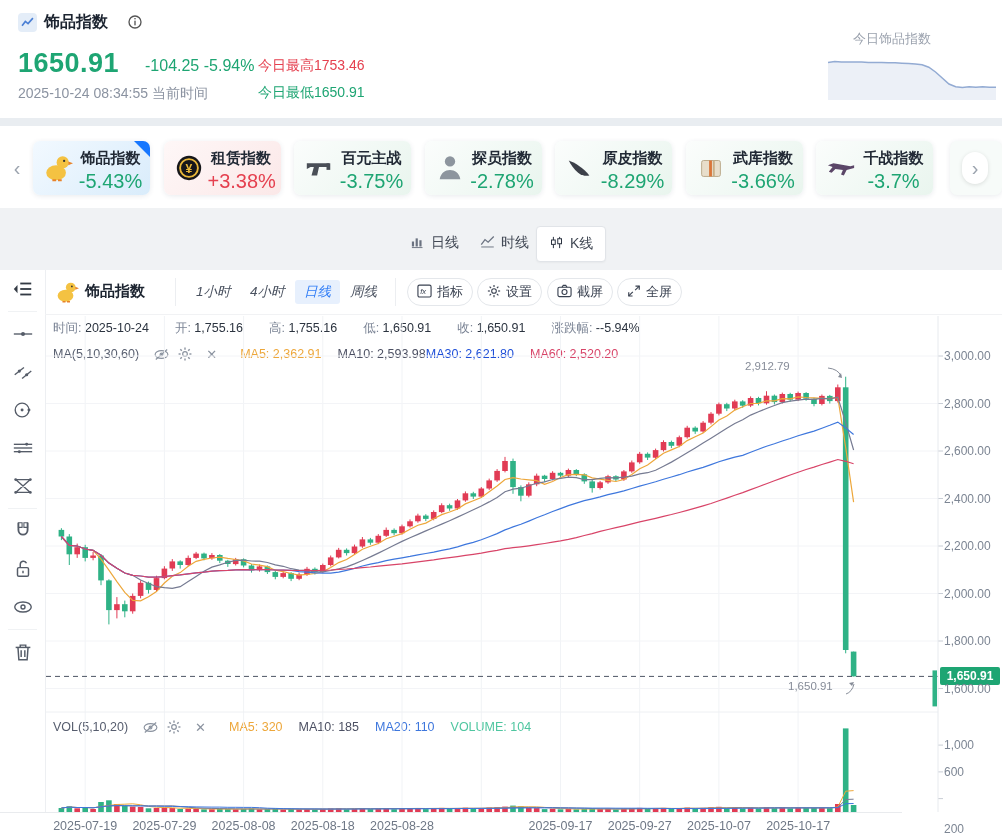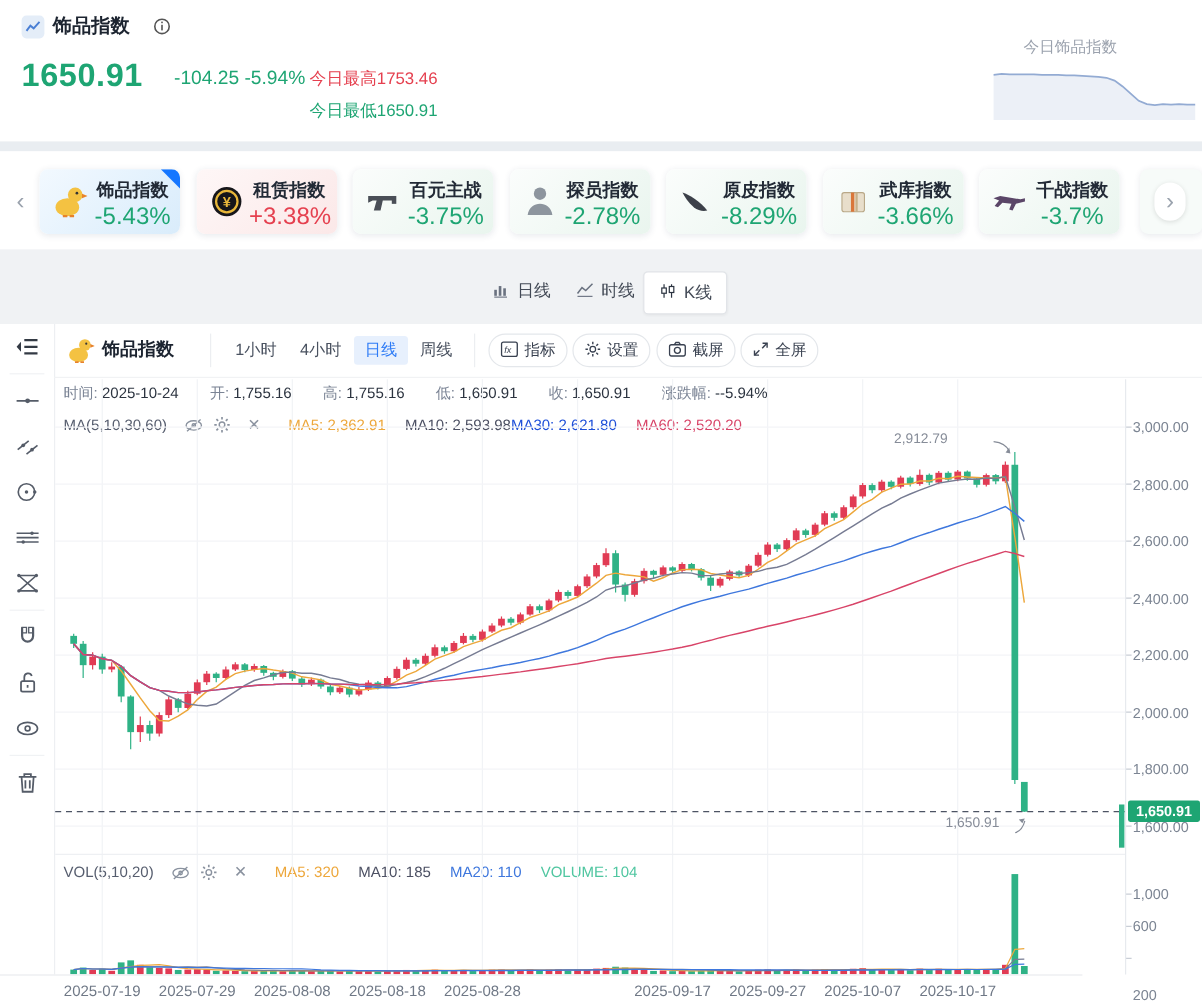--- a/index.html
+++ b/index.html
@@ -36,21 +36,21 @@
   .vtab.sel{background:#fff;border:1px solid #e1e4e8;box-shadow:0 1px 2px rgba(0,0,0,.04);}
   
   .panel{left:0;top:270px;width:1002px;height:570px;background:#fff;}
   .rail{left:0;top:0;width:45px;height:570px;background:#fff;border-right:1px solid #edeff2;}
   .tool{width:45px;height:38px;display:flex;align-items:center;justify-content:center;color:#555c68;cursor:pointer;}
   .rail .sep{height:1px;background:#f0f2f4;margin:3px 8px;}
   .chead{left:45px;top:0;width:957px;height:44px;border-bottom:1px solid #f1f2f4;}
   .chead .duck{position:absolute;left:10px;top:10px;width:24px;height:24px;}
   .chead .ctitle{position:absolute;left:40px;top:12px;font-size:15px;font-weight:bold;color:#1c2430;}
   .vsep{position:absolute;top:8px;width:1px;height:28px;background:#eceef1;}
-  .tf{position:absolute;top:10px;height:24px;line-height:24px;padding:0 9px;font-size:13.5px;color:#4a5260;border-radius:3px;cursor:pointer;}
+  .tf{position:absolute;top:10px;height:24px;line-height:24px;padding:0 9px;font-size:13.5px;color:#4a5260;border-radius:3px;cursor:pointer;font-style:italic;}
   .tf.sel{background:#e7f0fd;color:#2f7cf6;}
   .hbtn{position:absolute;top:8px;height:26px;display:flex;align-items:center;gap:5px;padding:0 9px;font-size:13px;color:#394150;border:1px solid #e4e7eb;border-radius:14px;background:#fff;cursor:pointer;}
   .inforow{left:53px;top:50px;height:16px;font-size:12.5px;color:#7b8495;white-space:nowrap;}
   .inforow b{font-weight:normal;color:#2c3440;}
   .marow{left:53px;top:76px;height:16px;font-size:12.5px;color:#565d6e;white-space:nowrap;display:flex;align-items:center;}
   .mini-ico{display:inline-flex;width:17px;height:15px;color:#8a929f;margin:0 4px;vertical-align:middle;cursor:pointer;}
   .xlab{position:absolute;top:548px;width:84px;text-align:center;font-size:12.5px;color:#6f7886;}
   .ylab{position:absolute;left:944px;width:54px;text-align:left;font-size:12px;color:#7c8593;}
   .badge{position:absolute;left:940px;width:60px;height:18px;background:#1ea573;border-radius:2px;color:#fff;font-size:12px;font-weight:bold;display:flex;align-items:center;justify-content:center;}
   .anno{position:absolute;font-size:11.5px;color:#868c98;}
@@ -71,20 +71,21 @@
     <div class="abs page-title">饰品指数</div>
     <div class="abs info-ico">
       <svg width="16" height="16" viewBox="0 0 24 24" fill="none">
           <circle cx="12" cy="12" r="9" stroke="#555" stroke-width="2"></circle>
           <rect x="11" y="10" width="2" height="7" fill="#555"></rect>
           <rect x="11" y="6" width="2" height="2" fill="#555"></rect>
         </svg>
     </div>
     <div class="abs big-price">1650.91</div>
     <div class="abs price-chg">-104.25 -5.94%</div>
+    <div class="abs cur-time">2025-10-24 08:34:55 当前时间</div>
     <div class="abs day-high">今日最高1753.46</div>
     <div class="abs day-low">今日最低1650.91</div>
     <div class="abs spark-title">今日饰品指数</div>
     <div class="abs" style="left:826px;top:50px;">
       <svg id="spark" width="172" height="50">
           <polygon points="2,50 2,12.399999999999999 8.719999999999999,11.600000000000001 15.44,12 22.16,12 28.88,12 35.6,12 42.32,12.399999999999999 49.040000000000006,12.399999999999999 55.76,12.399999999999999 62.48,12.800000000000004 69.2,12.800000000000004 75.92,13.200000000000003 82.64,13.599999999999994 89.36,14 96.08000000000001,14.799999999999997 102.8,17.200000000000003 109.52,22 116.24000000000001,28 122.96,34 129.68,36.8 136.4,37.6 143.12,36.8 149.84,37.2 156.56,36.8 163.28,37.2 170,37.2 170,50" fill="rgba(147,171,211,.18)"></polygon>
           <polyline points="2,12.399999999999999 8.719999999999999,11.600000000000001 15.44,12 22.16,12 28.88,12 35.6,12 42.32,12.399999999999999 49.040000000000006,12.399999999999999 55.76,12.399999999999999 62.48,12.800000000000004 69.2,12.800000000000004 75.92,13.200000000000003 82.64,13.599999999999994 89.36,14 96.08000000000001,14.799999999999997 102.8,17.200000000000003 109.52,22 116.24000000000001,28 122.96,34 129.68,36.8 136.4,37.6 143.12,36.8 149.84,37.2 156.56,36.8 163.28,37.2 170,37.2" fill="none" stroke="#93abd3" stroke-width="1.5"></polyline>
         </svg>
     </div>
   </div>

